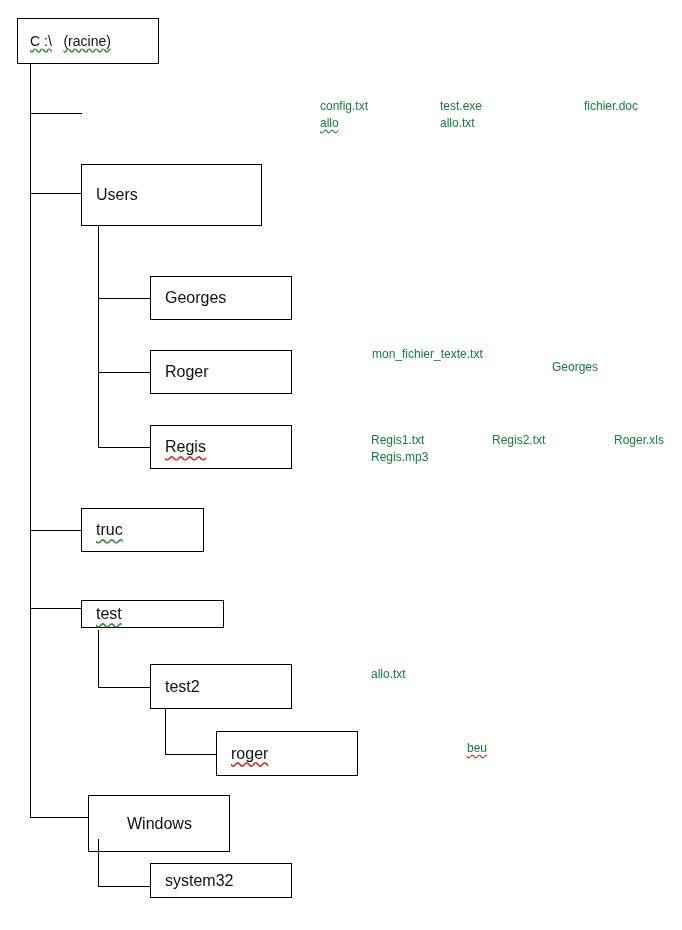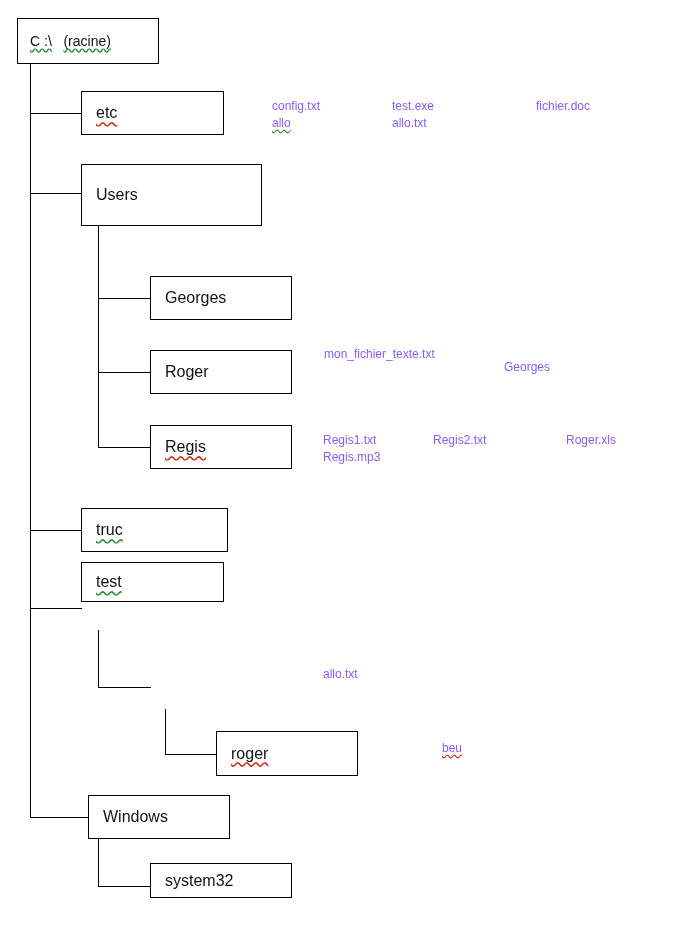--- a/index.html
+++ b/index.html
@@ -63,23 +63,24 @@
     background: #000000;
   }
   .hline {
     position: absolute;
     height: 1px;
     background: #000000;
   }
   .file-label {
     position: absolute;
     font-size: 12px;
-    color: #8b5cf6;
+    color: #15803d;
     white-space: nowrap;
     line-height: 1;
+    margin-left: 48px;
   }
   .file-label.sq-red {
     text-decoration: underline wavy #d03020;
     text-decoration-skip-ink: none;
     text-underline-offset: 2px;
   }
   .file-label.sq-green {
     text-decoration: underline wavy #2e8b3a;
     text-decoration-skip-ink: none;
     text-underline-offset: 2px;
@@ -92,23 +93,20 @@
 
   <div class="node" style="left:17px; top:18px; width:142px; height:46px;">
     <span class="root-label">
       <span class="seg-c">C :\</span>&nbsp;&nbsp;&nbsp;<span class="seg-r">(racine)</span>
     </span>
   </div>
 
   <div class="vline" style="left:30px; top:64px; height:754px;"></div>
 
   <div class="hline" style="left:30px; top:113px; width:52px;"></div>
-  <div class="node" style="left:81px; top:91px; width:143px; height:44px;">
-    <span class="node-label sq-red">etc</span>
-  </div>
 
   <div class="hline" style="left:30px; top:193px; width:52px;"></div>
   <div class="node" style="left:81px; top:164px; width:181px; height:62px;">
     <span class="node-label">Users</span>
   </div>
 
   <div class="vline" style="left:98px; top:226px; height:222px;"></div>
 
   <div class="hline" style="left:98px; top:298px; width:53px;"></div>
   <div class="node" style="left:150px; top:276px; width:142px; height:44px;">
@@ -119,60 +117,63 @@
   <div class="node" style="left:150px; top:350px; width:142px; height:44px;">
     <span class="node-label">Roger</span>
   </div>
 
   <div class="hline" style="left:98px; top:447px; width:53px;"></div>
   <div class="node" style="left:150px; top:425px; width:142px; height:44px;">
     <span class="node-label sq-red">Regis</span>
   </div>
 
   <div class="hline" style="left:30px; top:530px; width:52px;"></div>
-  <div class="node" style="left:81px; top:508px; width:147px; height:44px;">
+  <div class="node" style="left:81px; top:508px; width:123px; height:44px;">
     <span class="node-label sq-green">truc</span>
   </div>
 
   <div class="hline" style="left:30px; top:608px; width:52px;"></div>
-  <div class="node" style="left:81px; top:562px; width:143px; height:40px;">
+  <div class="node" style="left:81px; top:600px; width:143px; height:28px;">
     <span class="node-label sq-green">test</span>
   </div>
 
   <div class="vline" style="left:98px; top:630px; height:57px;"></div>
   <div class="hline" style="left:98px; top:687px; width:53px;"></div>
+  <div class="node" style="left:150px; top:664px; width:142px; height:45px;">
+    <span class="node-label">test2</span>
+  </div>
 
   <div class="vline" style="left:165px; top:709px; height:45px;"></div>
   <div class="hline" style="left:165px; top:754px; width:52px;"></div>
   <div class="node" style="left:216px; top:731px; width:142px; height:45px;">
     <span class="node-label sq-red">roger</span>
   </div>
 
   <div class="hline" style="left:30px; top:817px; width:59px;"></div>
-  <div class="node" style="left:88px; top:795px; width:142px; height:44px;">
+  <div class="node" style="left:88px; top:795px; width:142px; height:57px;padding-left:24px;">
     <span class="node-label">Windows</span>
   </div>
 
   <div class="vline" style="left:98px; top:839px; height:47px;"></div>
   <div class="hline" style="left:98px; top:886px; width:53px;"></div>
   <div class="node" style="left:150px; top:863px; width:142px; height:35px;">
     <span class="node-label">system32</span>
   </div>
 
   <div class="file-label" style="left:272px; top:100px;">config.txt</div>
   <div class="file-label sq-green" style="left:272px; top:117px;">allo</div>
   <div class="file-label" style="left:392px; top:100px;">test.exe</div>
   <div class="file-label" style="left:392px; top:117px;">allo.txt</div>
   <div class="file-label" style="left:536px; top:100px;">fichier.doc</div>
 
   <div class="file-label" style="left:324px; top:348px;">mon_fichier_texte.txt</div>
   <div class="file-label" style="left:504px; top:361px;">Georges</div>
 
   <div class="file-label" style="left:323px; top:434px;">Regis1.txt</div>
   <div class="file-label" style="left:323px; top:451px;">Regis.mp3</div>
-  <div class="file-label" style="left:433px; top:434px;">Regis2.txt</div>
+  <div class="file-label" style="left:444px; top:434px;">Regis2.txt</div>
   <div class="file-label" style="left:566px; top:434px;">Roger.xls</div>
 
   <div class="file-label" style="left:323px; top:668px;">allo.txt</div>
 
-  <div class="file-label sq-red" style="left:415px; top:742px;padding-left:27px;">beu</div>
+  <div class="file-label sq-red" style="left:392px; top:742px;padding-left:27px;">beu</div>
 
 </div>
 
 </body></html>

